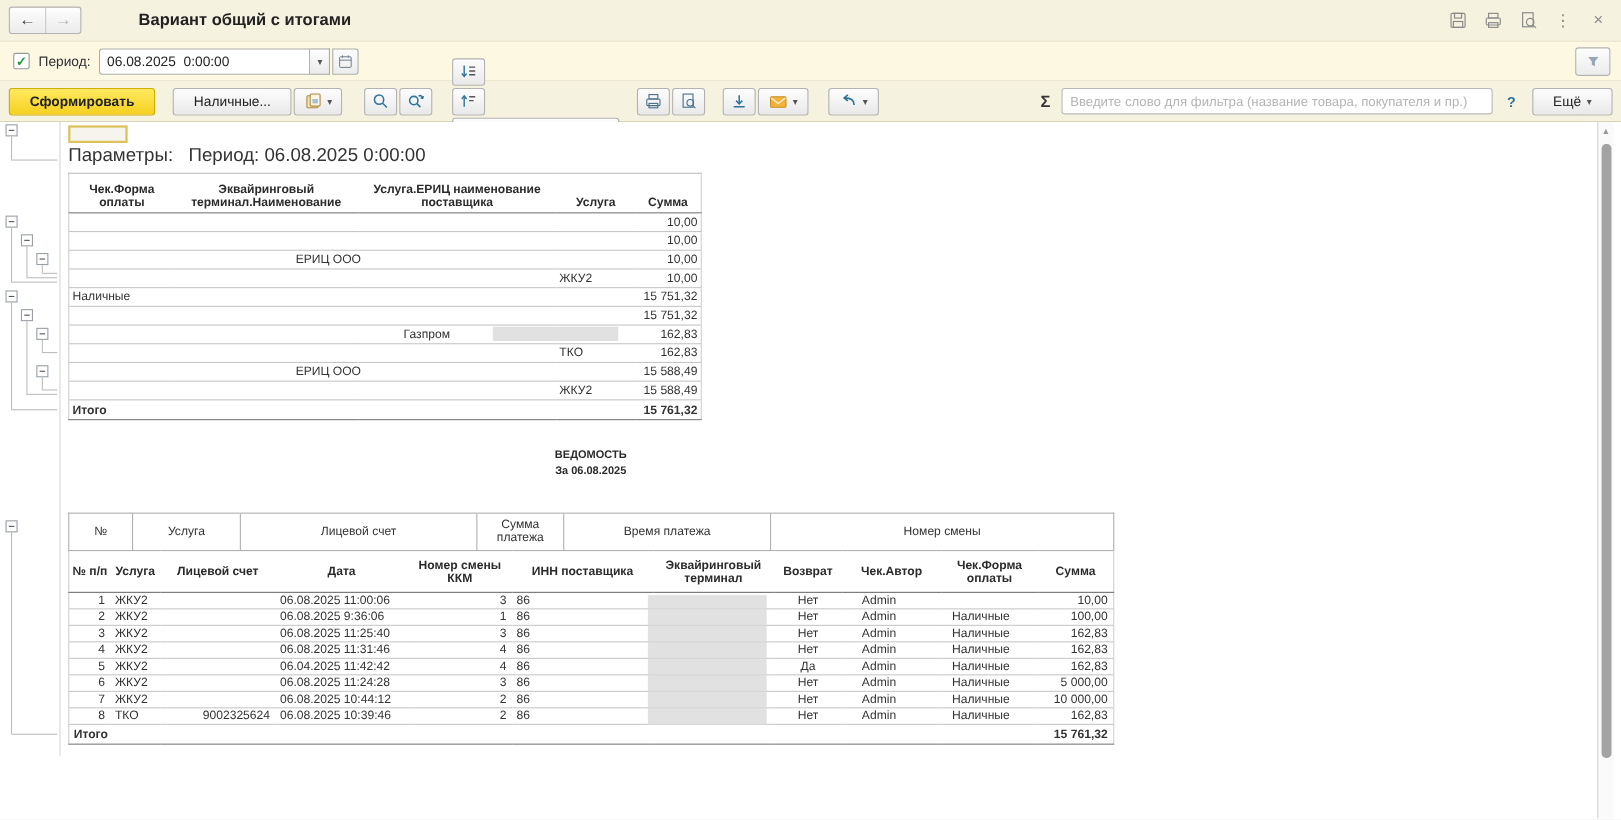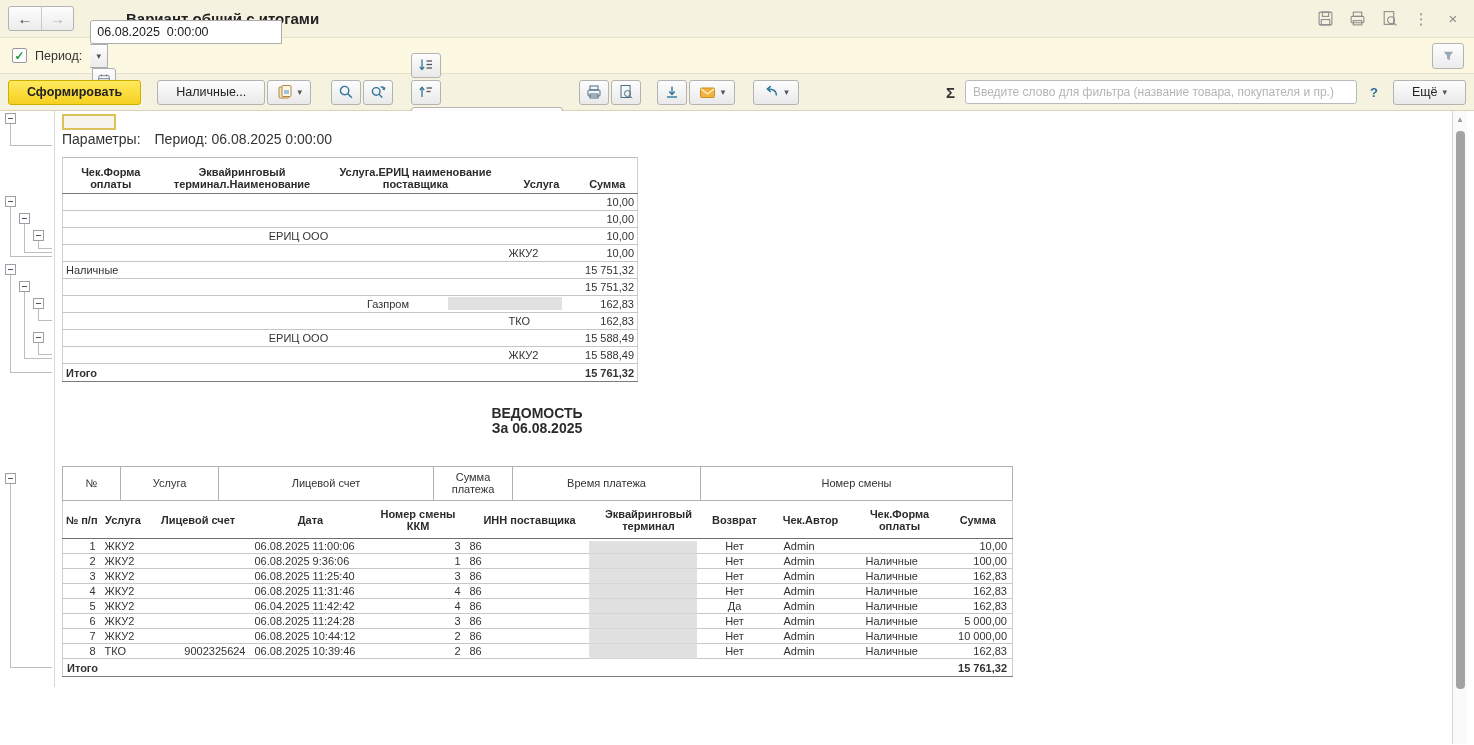--- a/index.html
+++ b/index.html
@@ -11,21 +11,21 @@
   .nav-group { display:flex; margin-left:8px; border:1px solid #b3b3b3; border-radius:3px; background:linear-gradient(#fdfdfd,#ececec); }
   .nav-btn { width:32px; height:23px; display:flex; align-items:center; justify-content:center; font-size:15px; color:#444; cursor:pointer; }
   .nav-btn + .nav-btn { border-left:1px solid #c9c9c9; color:#b5b5b5; }
   .win-title { margin-left:52px; font-size:15px; font-weight:600; color:#222; }
   .title-icons { margin-left:auto; margin-right:10px; display:flex; align-items:center; gap:10px; }
   .ticon { width:22px; height:22px; display:flex; align-items:center; justify-content:center; color:#8a8a8a; font-size:15px; cursor:pointer; }
 
   .periodbar { height:36px; background:#fcf8e2; border-bottom:1px solid #e6e0c8; display:flex; align-items:center; }
   .checkbox { width:15px; height:15px; margin-left:12px; border:1px solid #9a9a9a; border-radius:2px; background:#fff; display:flex; align-items:center; justify-content:center; font-size:12px; font-weight:700; color:#1f9b3e; cursor:pointer; }
   .period-label { margin-left:8px; font-size:12.5px; color:#333; }
-  .period-group { display:flex; margin-left:8px;flex-direction:column; }
+  .period-group { display:flex; margin-left:8px; }
   .period-input { width:192px; height:24px; border:1px solid #adadad; border-radius:3px 0 0 3px; padding:0 6px; font-size:12.5px; color:#222; font-family:"Liberation Sans",sans-serif; background:#fff; }
   .seg-btn { height:24px; border:1px solid #adadad; border-left:none; background:linear-gradient(#fdfdfd,#ececec); display:flex; align-items:center; justify-content:center; cursor:pointer; }
   .seg-caret { width:18px; font-size:9px; color:#555; }
   .seg-cal { width:24px; border-radius:0 3px 3px 0; margin-left:2px; border-left:1px solid #adadad; }
   .funnel-btn { margin-left:auto; margin-right:10px; width:32px; height:26px; border:1px solid #b3b3b3; border-radius:3px; background:linear-gradient(#fdfdfd,#ececec); display:flex; align-items:center; justify-content:center; cursor:pointer; }
 
   .toolbar { height:37px; background:#f6f2e0; border-bottom:1px solid #d8d3bb; display:flex; align-items:center; }
   .btn { height:25px; display:inline-flex; align-items:center; gap:5px; padding:0 18px; border:1px solid #b3b3b3; border-radius:3px; background:linear-gradient(#fdfdfd,#e9e9e9); font-size:12.5px; color:#222; cursor:pointer; white-space:nowrap; }
   .btn-primary { background:linear-gradient(#ffe95e,#f5d020); border-color:#cfae00; font-weight:600; margin-left:8px; }
   .ibtn { width:30px; padding:0; justify-content:center; }
@@ -35,37 +35,37 @@
   .filter-input { width:392px; height:24px; margin-left:10px; border:1px solid #b9b9b9; border-radius:3px; padding:0 7px; font-size:12px; color:#333; font-family:"Liberation Sans",sans-serif; }
   .filter-input::placeholder { color:#b5b5b5; }
   .help-btn { width:22px; height:24px; border:none; background:transparent; color:#2f6f9f; font-size:13px; font-weight:700; margin-left:6px; cursor:pointer; }
   .more-btn { margin-right:8px; margin-left:8px; }
 
   
   .report { position:relative; height:633px; background:#fff; font-size:11px; color:#333; }
   .pane-sep { position:absolute; left:54px; top:0; width:1px; height:576px; background:#d6d6d6; }
 
   .sel-cell { position:absolute; left:62px; top:3px; width:54px; height:16px; border:2px solid #dcc25a; background:#f6f4ec; }
-  .params { position:absolute; left:62px; top:20px; font-size:14px; color:#333; }
+  .params { position:absolute; left:62px; top:20px; font-size:17px; color:#333; }
   .params b.lbl { font-weight:400; margin-right:14px; }
 
   table { border-collapse:collapse; table-layout:fixed; }
   td, th { overflow:hidden; white-space:nowrap; }
 
   
   .t1 { position:absolute; left:62px; top:46px; width:575px; border-left:1px solid #cfcfcf; border-right:1px solid #cfcfcf; border-top:1px solid #bdbdbd; }
   .t1 th { font-size:11px; font-weight:700; color:#2b2b2b; text-align:center; vertical-align:bottom; padding:2px 2px 3px; border-bottom:1px solid #7a7a7a; white-space:normal; line-height:12px; height:36px; }
   .t1 td { height:17px; border-bottom:1px solid #c6c6c6; padding:0 3px; }
   .t1 .num { text-align:right; }
   .t1 .prov { text-align:center; }
   .t1 .shift-l { padding-right:70px; }
   .t1 .shift-r { padding-left:115px; }
   .t1 .total td { font-weight:700; border-top:1px solid #7a7a7a; border-bottom:1px solid #7a7a7a; height:18px; }
 
-  .stmt-title { position:absolute; left:62px; top:295px; width:950px; text-align:center; font-weight:700; font-size:14px; line-height:15px; color:#2b2b2b; }
+  .stmt-title { position:absolute; left:62px; top:295px; width:950px; text-align:center; font-weight:700; font-size:10px; line-height:15px; color:#2b2b2b; }
 
   
   .t2h { position:absolute; left:62px; top:355px; width:950px; border:1px solid #b0b0b0; border-bottom:none; }
   .t2h td { height:33px; text-align:center; vertical-align:middle; border-right:1px solid #b0b0b0; font-size:11px; color:#333; white-space:normal; line-height:12px; padding:2px; }
   .t2h td:last-child { border-right:none; }
 
   .t2 { position:absolute; left:62px; top:389px; width:950px; border-left:1px solid #cfcfcf; border-right:1px solid #cfcfcf; border-top:1px solid #b0b0b0; }
   .t2 th { font-size:11px; font-weight:700; color:#2b2b2b; text-align:center; vertical-align:middle; white-space:normal; line-height:12px; padding:2px 1px; height:38px; border-bottom:1px solid #6f6f6f; }
   .t2 td { height:15px; border-bottom:1px solid #c8c8c8; padding:0 2px; font-size:11px; }
   .t2 .ar { text-align:right; padding-right:5px; }

